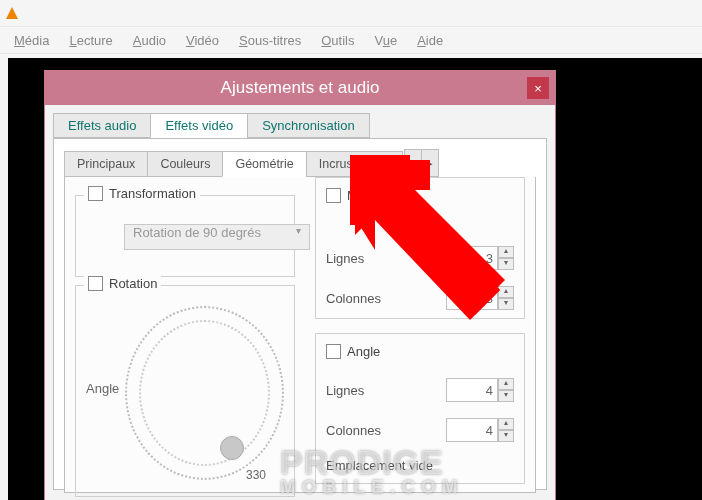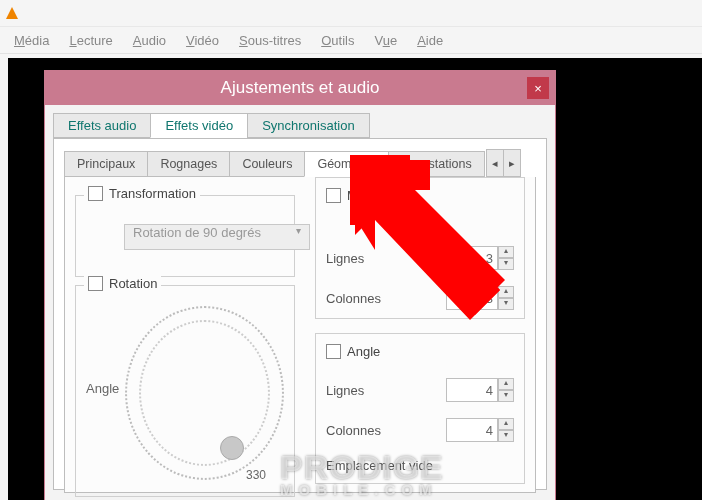--- a/index.html
+++ b/index.html
@@ -35,21 +35,21 @@
 .dial-lbl{position:absolute;font-size:12px;color:#666;}
 .right-col{position:absolute;left:250px;top:50px;right:10px;}
 .right-group{border:1px solid #cfcfcf;padding:10px;margin-bottom:14px;}
 .field-row{display:flex;align-items:center;justify-content:space-between;margin-top:16px;}
 .spin{display:flex;align-items:center;}
 .spin input{width:44px;height:20px;border:1px solid #bfbfbf;text-align:right;padding-right:4px;font-size:13px;color:#666;}
 .spin .btns{display:flex;flex-direction:column;}
 .spin .btns div{width:14px;height:10px;border:1px solid #bfbfbf;background:#eee;font-size:8px;line-height:8px;text-align:center;color:#666;cursor:pointer;}
 .arrow-annot{position:absolute;pointer-events:none;}
 .watermark{position:absolute;left:280px;bottom:2px;color:rgba(255,255,255,.55);font-weight:800;font-family:Arial,sans-serif;font-size:34px;letter-spacing:1px;text-shadow:0 0 3px rgba(0,0,0,.4);}
-.watermark small{display:block;font-size:15px;letter-spacing:6px;margin-top:-6px;}
+.watermark small{display:block;font-size:19px;letter-spacing:6px;margin-top:-6px;}
 </style>
 </head>
 <body>
 
 <div class="vlc-container">
   <div class="titlebar">
     <div class="cone"></div>
   </div>
   <div class="menubar">
     <span><u>M</u><span></span>édia</span>
@@ -72,21 +72,20 @@
 
     <div class="tabs1">
       <div class="tab1">Effets audio</div>
       <div class="tab1 active">Effets vidéo</div>
       <div class="tab1">Synchronisation</div>
     </div>
 
     <div class="tab1-content">
       <div class="tabs2">
         <div class="tab2">Principaux</div>
-        <div class="tab2">Rognages</div>
         <div class="tab2">Couleurs</div>
         <div class="tab2 active">Géométrie</div>
         <div class="tab2">Incrustations</div>
         <div class="tabs2-scroll">
           <div>◂</div>
           <div>▸</div>
         </div>
       </div>
 
       <div class="subpane">

